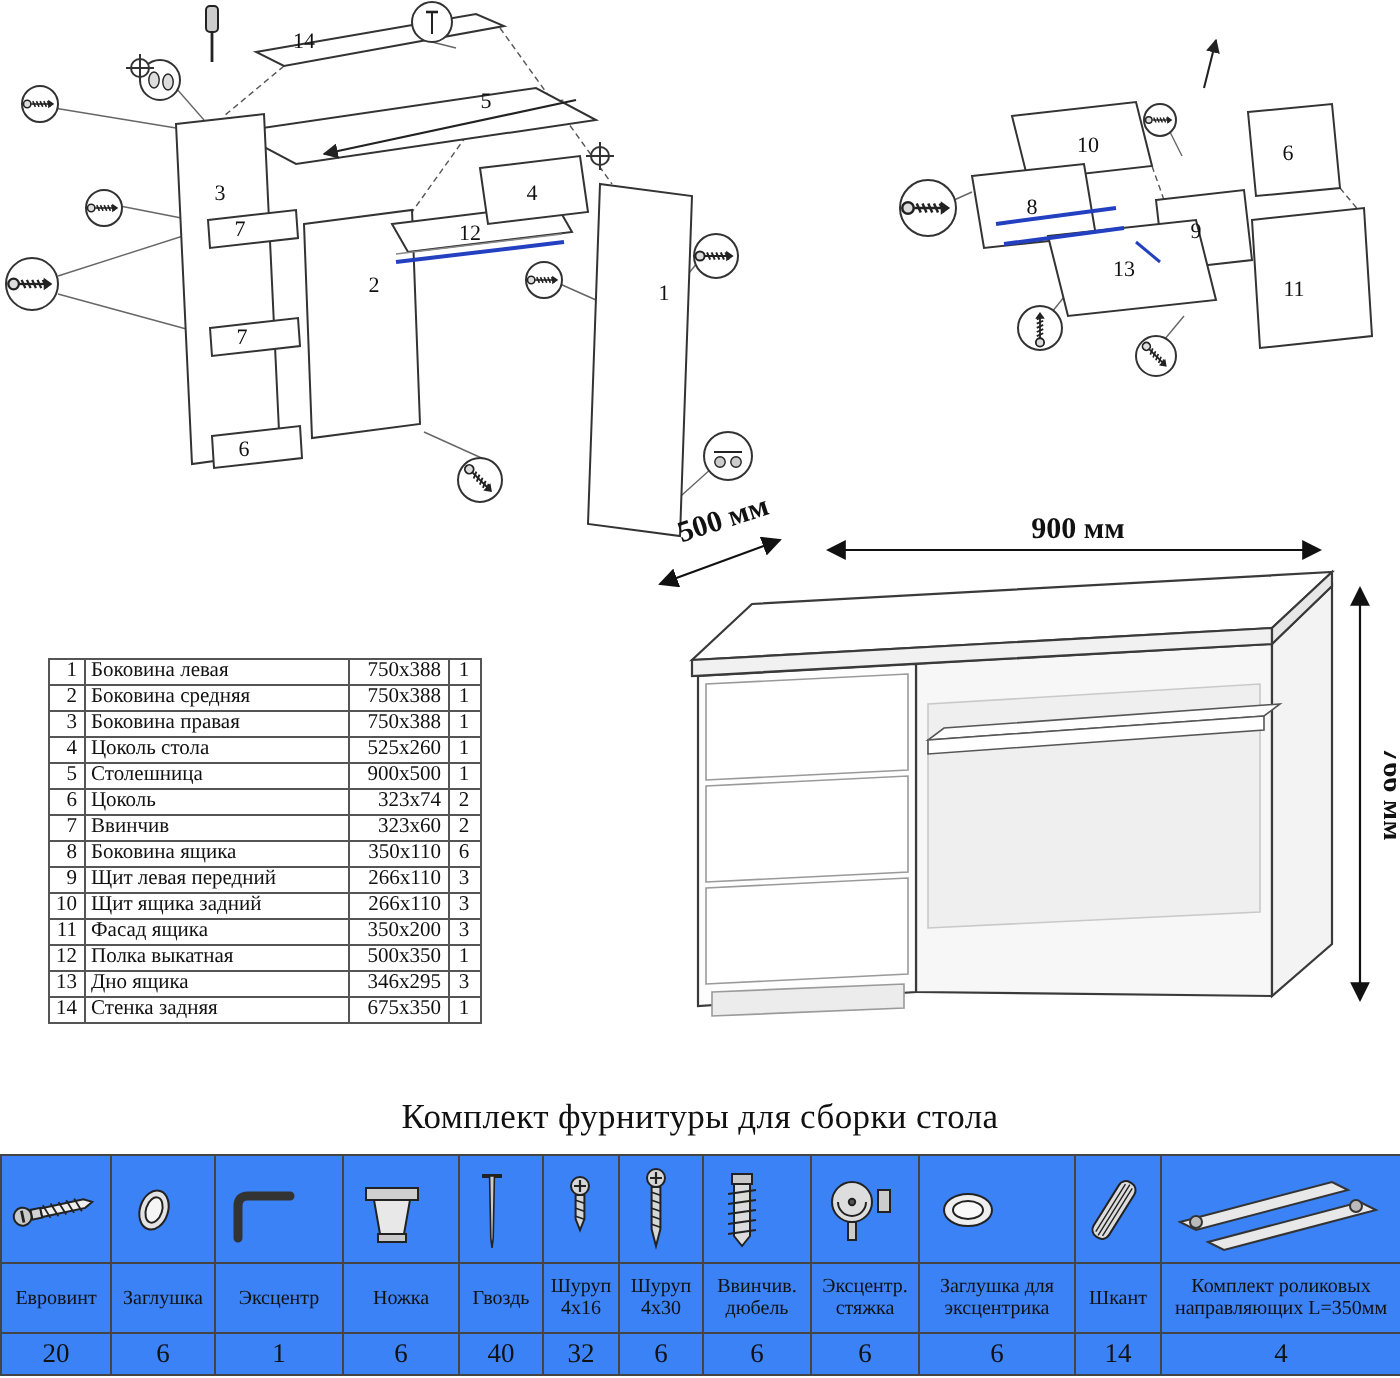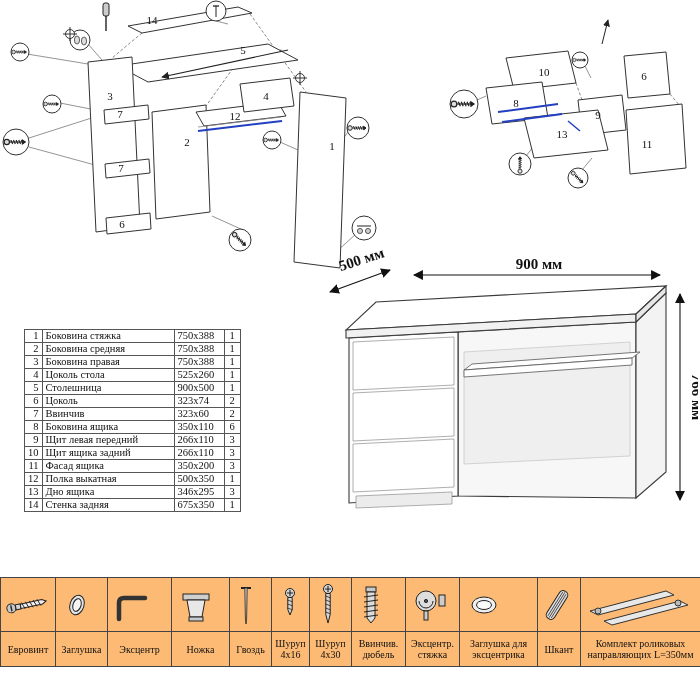--- a/index.html
+++ b/index.html
@@ -11,26 +11,26 @@
   svg text.dim{font-size:15px;font-weight:bold}
   .diagram{position:absolute}
   .d-left{left:0;top:0}
   .d-right{left:428px;top:0}
   .desk{left:314px;top:248px}
   .parts-table{position:absolute;left:24px;top:329px;border-collapse:collapse;background:#fff}
   .parts-table td{border:1px solid #555;font-size:10.5px;line-height:12px;height:13px;
                   padding:0 3px;white-space:nowrap}
   .parts-table td.num{text-align:right;width:17px}
   .parts-table td.name{width:132px}
-  .parts-table td.size{width:50px;text-align:left}
+  .parts-table td.size{width:50px;text-align:right}
   .parts-table td.qty{width:16px;text-align:center}
   .page-title{position:absolute;left:0;top:548px;width:700px;text-align:center;
               font-size:17.5px;letter-spacing:.2px}
   .hw-table{position:absolute;left:0;top:577px;width:700px;border-collapse:collapse;
-            table-layout:fixed;background:#fdba74}
+            table-layout:fixed;background:#3b82f6}
   .hw-table td{border:1px solid #444;text-align:center;vertical-align:middle;padding:1px;overflow:hidden}
   .hw-table td.icon{height:54px}
   .hw-table td.name{height:35px;font-size:10px;line-height:11px}
   .hw-table td.qty{height:21px;font-size:13.5px}
 </style>
 </head>
 <body>
 
 <div class="page">
 
@@ -223,21 +223,21 @@
       <text x="170" y="119">9</text>
       <text x="134" y="138">13</text>
       <text x="219" y="148">11</text>
     </g>
   </svg>
 
   <table class="parts-table">
     <tbody>
       <tr>
           <td class="num">1</td>
-          <td class="name">Боковина стяжка</td>
+          <td class="name">Боковина левая</td>
           <td class="size">750x388</td>
           <td class="qty">1</td>
         </tr>
       <tr>
           <td class="num">2</td>
           <td class="name">Боковина средняя</td>
           <td class="size">750x388</td>
           <td class="qty">1</td>
         </tr>
       <tr>
@@ -341,20 +341,21 @@
       <polygon points="42,248 138,244 138,256 42,260" fill="#ececec" stroke="#9a9a9a" stroke-width=".8"></polygon>
       <polygon points="32,82 322,66 352,38 62,54" fill="#fff"></polygon>
       <polygon points="32,82 322,66 322,74 32,90" fill="#f1f1f1"></polygon>
       <polygon points="322,66 352,38 352,45 322,74" fill="#e7e7e7"></polygon>
     </g>
 
     <line x1="366" y1="46" x2="366" y2="252" stroke="#111" stroke-width="1.1" marker-start="url(#mD)" marker-end="url(#mD)"></line>
     <text class="dim" transform="translate(378,149) rotate(90)" text-anchor="middle">766 мм</text>
   </svg>
 
+  <div class="page-title">Комплект фурнитуры для сборки стола</div>
 
   <table class="hw-table">
     <colgroup>
       <col style="width:55px">
         <col style="width:52px">
         <col style="width:64px">
         <col style="width:58px">
       <col style="width:42px">
         <col style="width:38px">
         <col style="width:42px">
@@ -479,16 +480,30 @@
         <td class="name">Ножка</td>
         <td class="name">Гвоздь</td>
         <td class="name">Шуруп 4x16</td>
         <td class="name">Шуруп 4x30</td>
         <td class="name">Ввинчив. дюбель</td>
         <td class="name">Эксцентр. стяжка</td>
         <td class="name">Заглушка для эксцентрика</td>
         <td class="name">Шкант</td>
         <td class="name">Комплект роликовых направляющих L=350мм</td>
       </tr>
+      <tr>
+        <td class="qty">20</td>
+        <td class="qty">6</td>
+        <td class="qty">1</td>
+        <td class="qty">6</td>
+        <td class="qty">40</td>
+        <td class="qty">32</td>
+        <td class="qty">6</td>
+        <td class="qty">6</td>
+        <td class="qty">6</td>
+        <td class="qty">6</td>
+        <td class="qty">14</td>
+        <td class="qty">4</td>
+      </tr>
     </tbody>
   </table>
 
 </div>
 
 </body></html>

